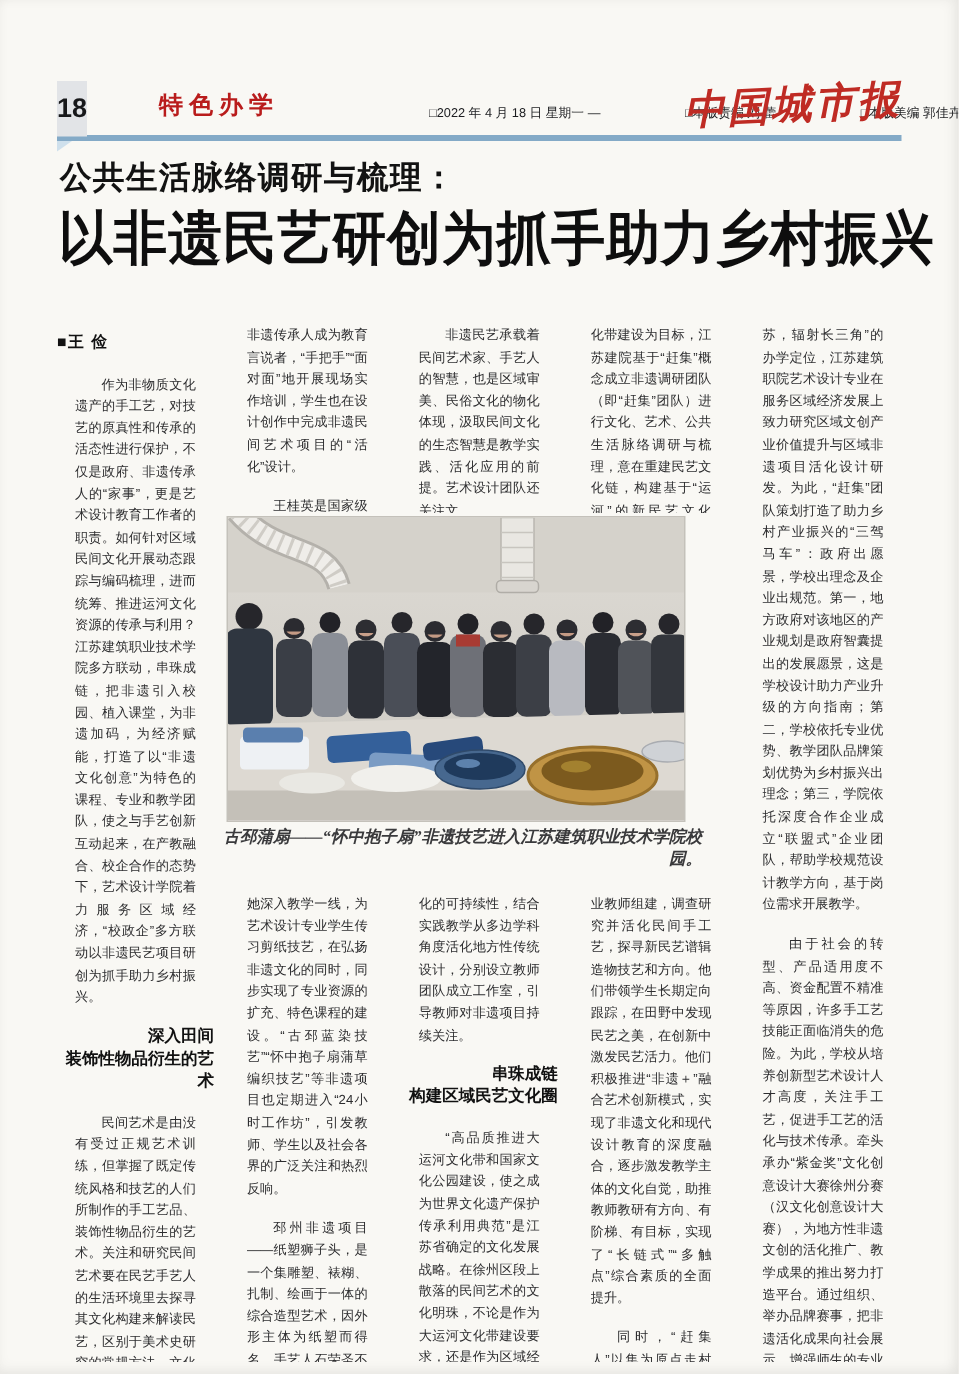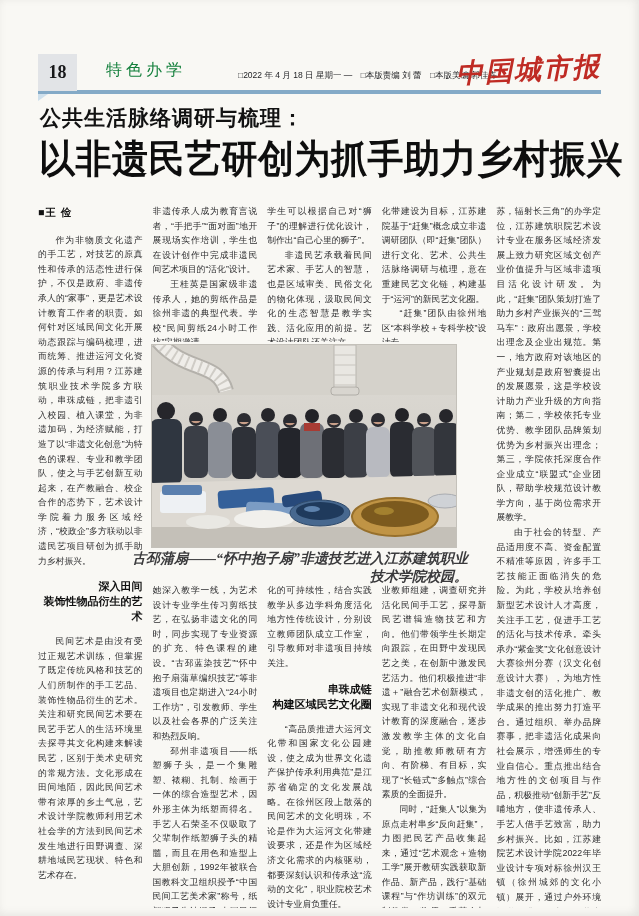--- a/index.html
+++ b/index.html
@@ -1,50 +1,50 @@
 <!DOCTYPE html>
 <html><head>
 <meta charset="utf-8">
 <style>
   html,body{margin:0;padding:0;}
   body{width:639px;height:916px;background:#efeeea;font-family:"Liberation Sans",sans-serif;}
   .page{position:relative;width:639px;height:916px;background:#f9f8f4;overflow:hidden;
         box-shadow:inset -4px 0 8px rgba(0,0,0,.05), inset 0 -4px 8px rgba(0,0,0,.04);}
   
   .hdr-rule{position:absolute;left:38px;top:90px;width:563px;height:4px;background:#84aac7;}
-  .hdr-pagebox{position:absolute;left:38px;top:54px;width:39px;height:37px;background:#e2e4e7;
-        display:flex;align-items:center;justify-content:center;font-size:18px;font-weight:bold;color:#17181a;font-family:Liberation Serif, serif;}
+  .hdr-pagebox{position:absolute;left:38px;top:54px;width:20px;height:37px;background:#e2e4e7;
+        display:flex;align-items:center;justify-content:center;font-size:18px;font-weight:bold;color:#17181a;}
   .hdr-pagebox-shadow{position:absolute;left:38px;top:94px;width:0;height:0;
         border-top:7px solid #cfe0ec;border-right:10px solid transparent;}
-  .hdr-section{position:absolute;left:106px;top:60px;font-size:16px;font-weight:normal;
-        letter-spacing:4px;color:#15803d;}
+  .hdr-section{position:absolute;left:106px;top:60px;font-size:16px;font-weight:bold;
+        letter-spacing:4px;color:#b91c1c;}
   .hdr-meta{position:absolute;left:238px;top:70px;font-size:8.5px;color:#1c1d20;white-space:nowrap;}
-  .hdr-meta span{margin-right:6px;}
+  .hdr-meta span{margin-right:6px;margin-left:48px;}
   .hdr-logo{position:absolute;right:38px;top:52px;font-size:27px;font-weight:bold;font-style:italic;
         color:#bf2b24;font-family:"DejaVu Serif",serif;transform:rotate(-3deg);letter-spacing:2px;}
   
   .kicker{position:absolute;left:40px;top:104px;font-size:21px;font-weight:bold;color:#121212;letter-spacing:1px;}
   .mainhead{position:absolute;left:39px;top:133px;width:562px;font-size:36px;font-weight:900;color:#0e0e0e;
         font-family:"DejaVu Serif",serif;white-space:nowrap;letter-spacing:0.5px;transform:scaleY(1.08);transform-origin:top left;}
   
   .cols{position:absolute;left:38px;top:204px;width:563px;height:704px;display:flex;gap:10px;}
   .col{flex:1 1 0;height:704px;overflow:hidden;font-size:8.8px;line-height:14.6px;
         text-align:justify;color:#2d2d2f;}
-  .col p{margin:0;text-indent:2em;}
+  .col p{margin:12px;text-indent:2em;}
   .col p.cont{text-indent:0;}
-  .byline{font-weight:bold;font-size:10.5px;margin:1px 0 13px;color:#121212;letter-spacing:1px;}
+  .byline{font-weight:bold;font-size:10.5px;margin:17px 0 13px;color:#121212;letter-spacing:1px;}
   .subhead{font-weight:bold;font-size:11px;line-height:15px;text-align:right;color:#111;
         margin:11px 0 10px;text-indent:0;}
   .top-block{height:138px;overflow:hidden;}
   .photo-gap{height:241px;}
   .rest-block{overflow:hidden;}
   
   .photo{position:absolute;left:152px;top:345px;width:304px;height:202px;overflow:hidden;
         background:#d9d6d0;outline:1px solid #c4c1ba;}
-  .caption{position:absolute;left:132px;top:550px;width:336px;text-align:right;font-size:14px;
+  .caption{position:absolute;left:132px;top:550px;width:336px;text-align:right;font-size:11px;
         font-weight:bold;font-style:italic;color:#3a3a3c;font-family:"Liberation Serif",serif;}
 </style>
 </head>
 <body>
 
 <div class="page">
 
   <div class="hdr-rule"></div>
   <div class="hdr-pagebox">
     <span>18</span>
@@ -81,21 +81,20 @@
       </div>
       <div class="photo-gap"></div>
       <div class="rest-block">
         <p class="cont">她深入教学一线，为艺术设计专业学生传习剪纸技艺，在弘扬非遗文化的同时，同步实现了专业资源的扩充、特色课程的建设。“古邳蓝染技艺”“怀中抱子扇蒲草编织技艺”等非遗项目也定期进入“24小时工作坊”，引发教师、学生以及社会各界的广泛关注和热烈反响。</p>
         <p>邳州非遗项目——纸塑狮子头，是一个集雕塑、裱糊、扎制、绘画于一体的综合造型艺术，因外形主体为纸塑而得名。手艺人石荣圣不仅吸取了父辈制作纸塑狮子头的精髓，而且在用色和造型上大胆创新，1992年被联合国教科文卫组织授予“中国民间工艺美术家”称号，纸塑狮子头被授予“中国民间艺术一绝”的称号，属于大运河有关的文化遗产。艺术设计学院邀请石荣圣来校为学生培训纸塑、彩绘、民间色彩韵调工作坊，在学习和感受民间美术项目的同时，学生认知到传统文化的博大精深。产品艺术设计专业通过3D扫描将其数字化，</p>
       </div>
     </div>
 
     <div class="col">
       <div class="top-block">
-        <p class="cont">学生可以根据自己对“狮子”的理解进行优化设计，制作出“自己心里的狮子”。</p>
         <p>非遗民艺承载着民间艺术家、手艺人的智慧，也是区域审美、民俗文化的物化体现，汲取民间文化的生态智慧是教学实践、活化应用的前提。艺术设计团队还关注文</p>
       </div>
       <div class="photo-gap"></div>
       <div class="rest-block">
         <p class="cont">化的可持续性，结合实践教学从多边学科角度活化地方性传统设计，分别设立教师团队成立工作室，引导教师对非遗项目持续关注。</p>
         <div class="subhead">
           <span>串珠成链</span><br>
           <span>构建区域民艺文化圈</span>
         </div>
         <p>“高品质推进大运河文化带和国家文化公园建设，使之成为世界文化遗产保护传承利用典范”是江苏省确定的文化发展战略。在徐州区段上散落的民间艺术的文化明珠，不论是作为大运河文化带建设要求，还是作为区域经济文化需求的内核驱动，都要深刻认识和传承这“流动的文化”，职业院校艺术设计专业肩负重任。</p>

